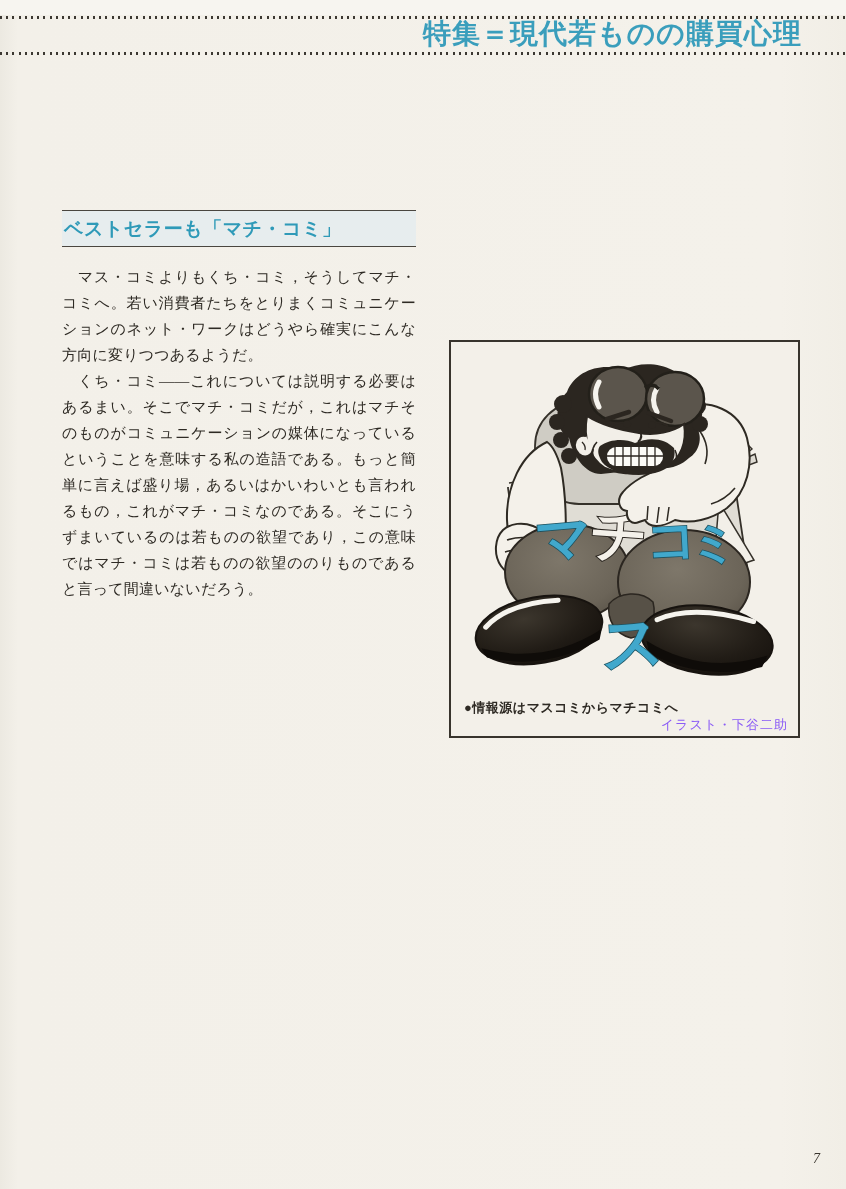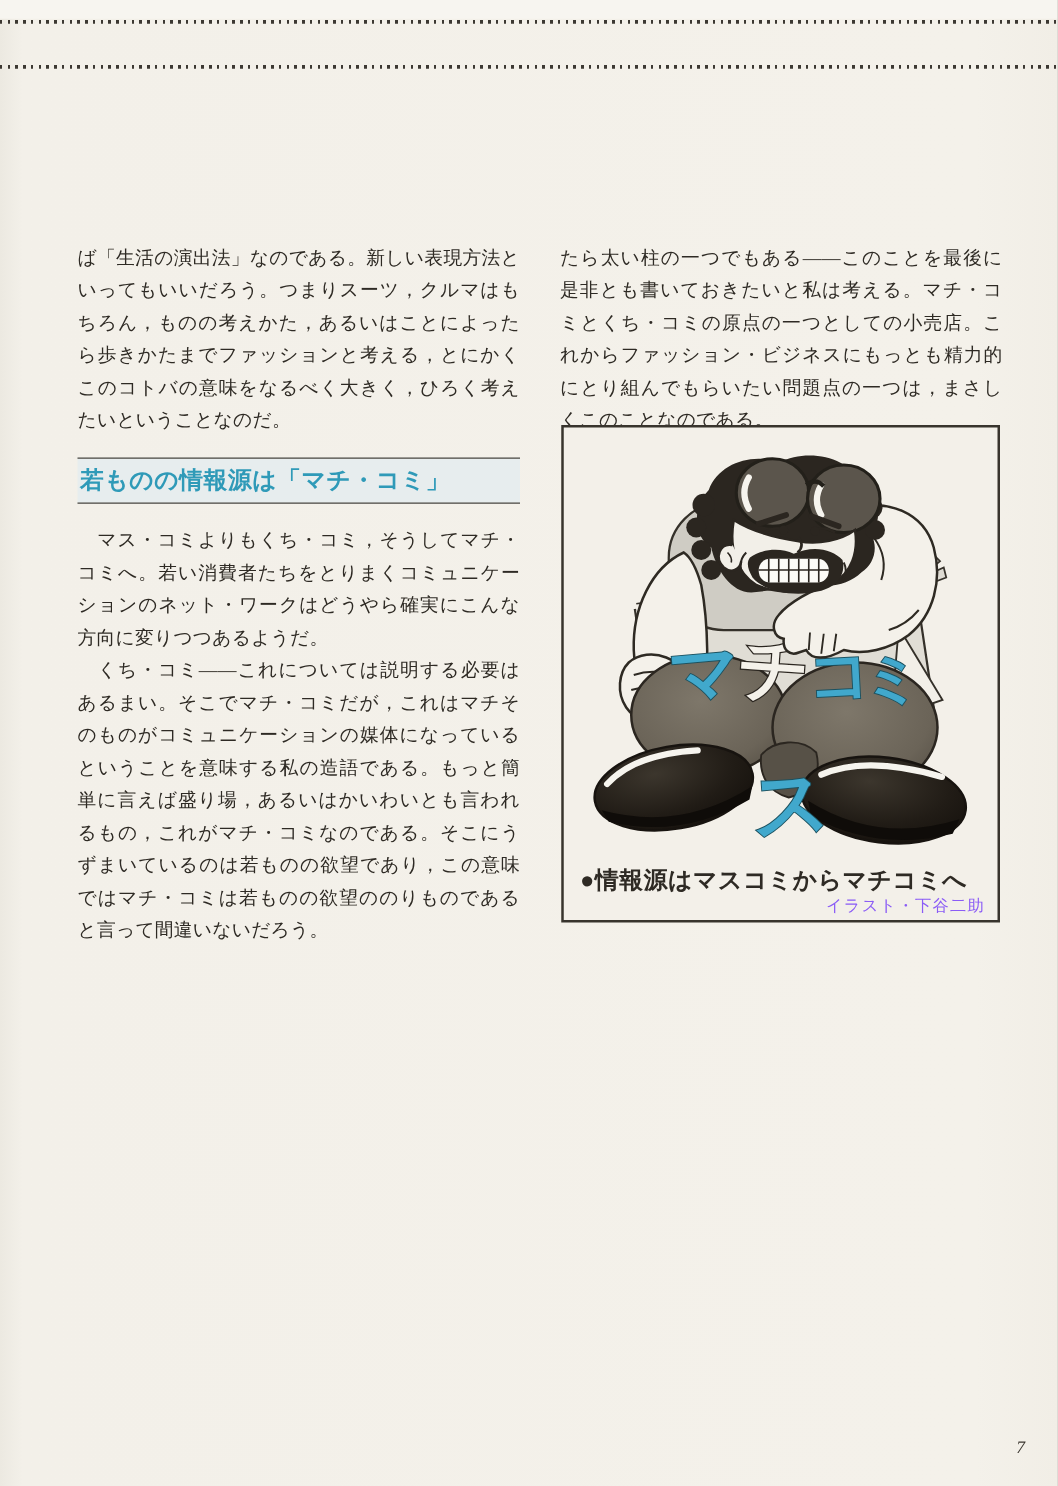--- a/index.html
+++ b/index.html
@@ -28,50 +28,47 @@
     border-top:1.5px solid #4a463f;border-bottom:1.5px solid #4a463f;
     background:#e7edee;color:#2f9ab8;font-weight:bold;font-size:19px;line-height:26px;
     font-family:"Liberation Sans","DejaVu Sans",sans-serif;letter-spacing:.5px;
   }
   .figure-box{
     position:absolute;left:449px;top:340px;width:351px;height:398px;
     border:2px solid #38342d;box-sizing:border-box;background:#f3f0e9;
   }
   .figure-box svg{position:absolute;left:0;top:0;width:100%;height:100%;}
   .fig-caption{
-    position:absolute;left:13px;bottom:19px;font-size:19px;letter-spacing:.5px;
+    position:absolute;left:13px;bottom:19px;font-size:13px;letter-spacing:.5px;
     font-family:"Liberation Sans","DejaVu Sans",sans-serif;color:#2e2a24;font-weight:bold;
   }
   .fig-credit{
     position:absolute;right:10px;bottom:2px;font-size:13px;letter-spacing:1px;
     font-family:"Liberation Sans","DejaVu Sans",sans-serif;color:#8b5cf6;
   }
   .page-number{position:absolute;right:26px;top:1151px;font-size:14px;font-style:italic;color:#3a362f;}
 </style>
 </head>
 <body>
 
 <div class="page">
 
   <div class="topstrip"></div>
   <div class="dotline l1"></div>
   <div class="dotline l2"></div>
 
+  <div class="header-title">特集＝現代若ものの購買心理</div>
 
   <div class="col col-left">
-    <p>ば「生活の演出法」なのである。新しい表現方法といってもいいだろう。つまりスーツ，クルマはもちろん，ものの考えかた，あるいはことによったら歩きかたまでファッションと考える，とにかくこのコトバの意味をなるべく大きく，ひろく考えたいということなのだ。</p>
-    <div class="section-heading">若ものの情報源は「マチ・コミ」</div>
+    <div class="section-heading">ベストセラーも「マチ・コミ」</div>
     <p>　マス・コミよりもくち・コミ，そうしてマチ・コミへ。若い消費者たちをとりまくコミュニケーションのネット・ワークはどうやら確実にこんな方向に変りつつあるようだ。</p>
     <p>　くち・コミ——これについては説明する必要はあるまい。そこでマチ・コミだが，これはマチそのものがコミュニケーションの媒体になっているということを意味する私の造語である。もっと簡単に言えば盛り場，あるいはかいわいとも言われるもの，これがマチ・コミなのである。そこにうずまいているのは若ものの欲望であり，この意味ではマチ・コミは若ものの欲望ののりものであると言って間違いないだろう。</p>
 
   </div>
 
-  <div class="col col-right">
-    <p>たら太い柱の一つでもある——このことを最後に是非とも書いておきたいと私は考える。マチ・コミとくち・コミの原点の一つとしての小売店。これからファッション・ビジネスにもっとも精力的にとり組んでもらいたい問題点の一つは，まさしくこのことなのである。</p>
-  </div>
 
   <div class="figure-box">
     <svg viewBox="0 0 347 394" aria-hidden="true">
       <defs>
         <radialGradient id="kneeg" cx="45%" cy="38%" r="78%">
           <stop offset="0%" stop-color="#7e776a"></stop>
           <stop offset="65%" stop-color="#6b6458"></stop>
           <stop offset="100%" stop-color="#524c42"></stop>
         </radialGradient>
         <radialGradient id="shoeg" cx="40%" cy="30%" r="82%">

